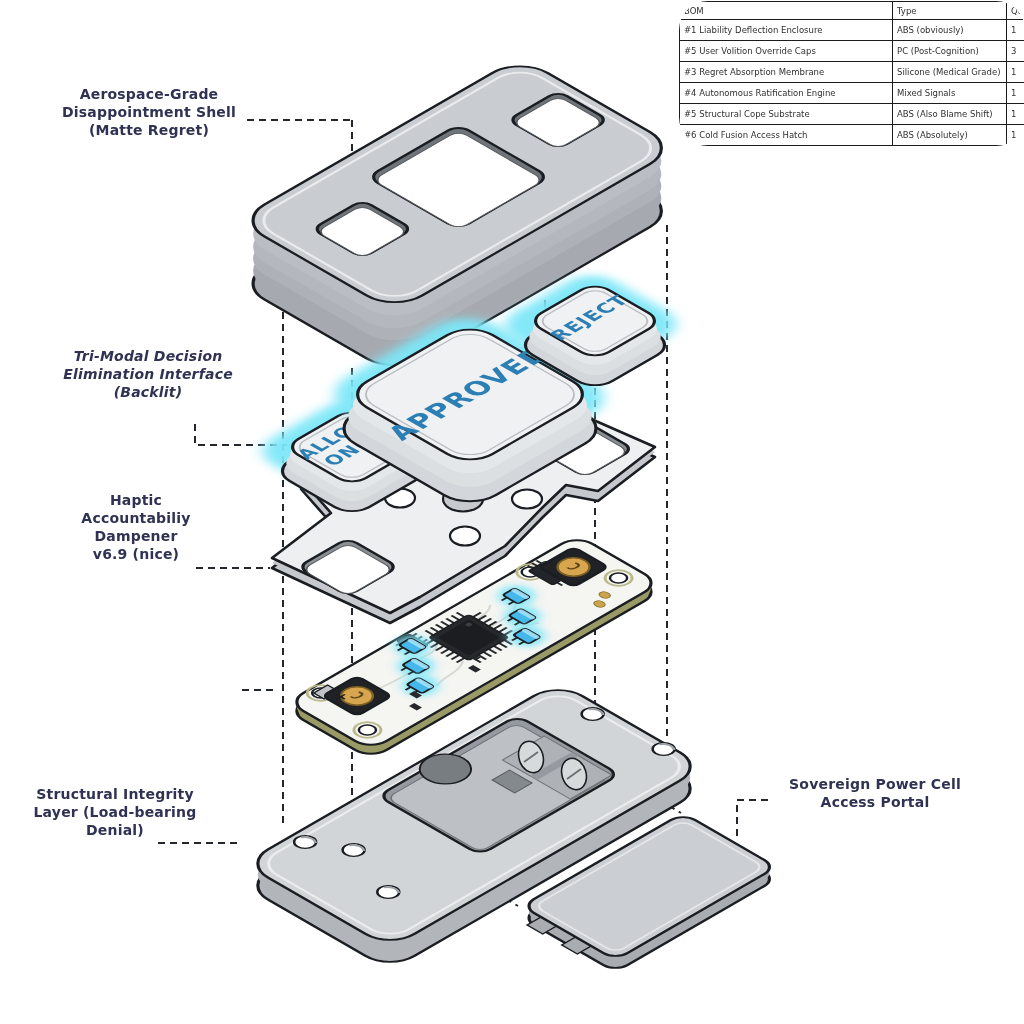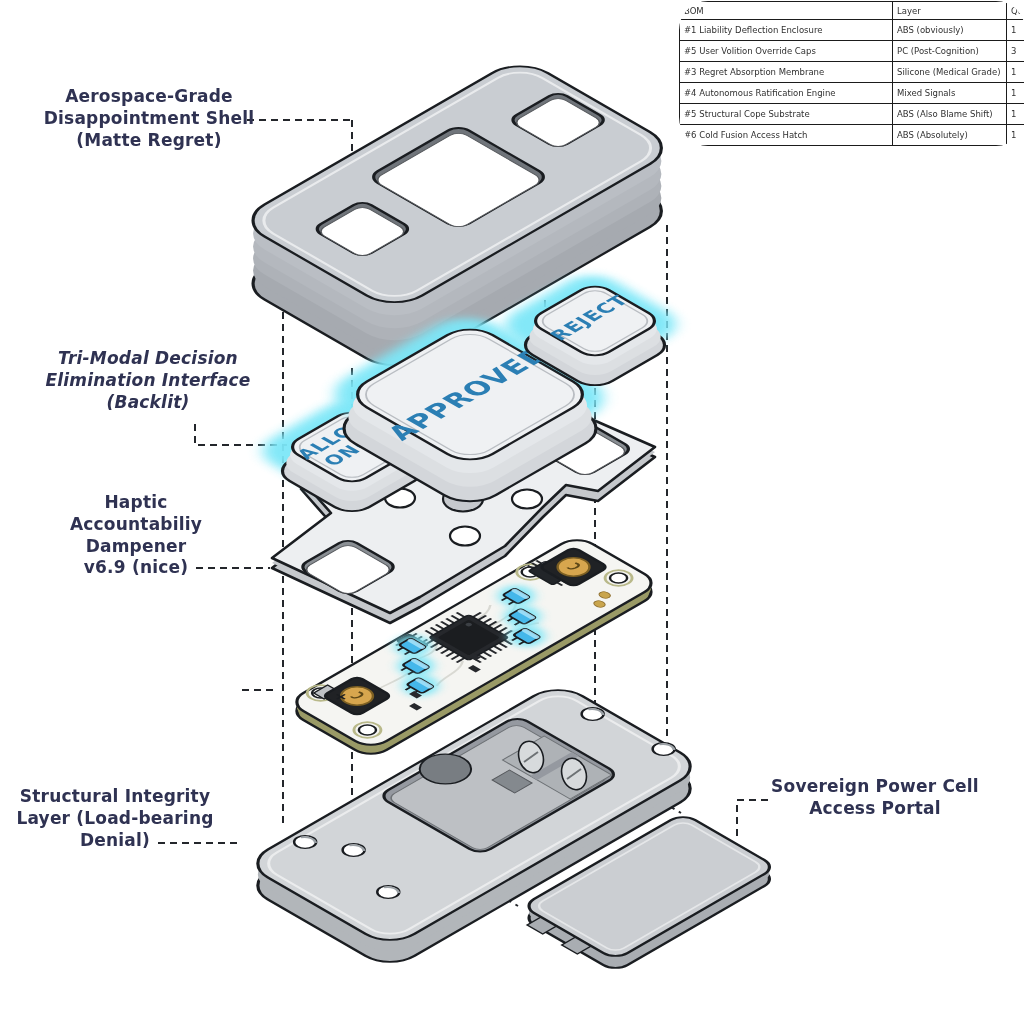--- a/index.html
+++ b/index.html
@@ -1,20 +1,20 @@
 <!DOCTYPE html>
 <html><head>
 <meta charset="utf-8">
 <style>
   html,body{margin:0;padding:0;width:1024px;height:1024px;background:#ffffff;overflow:hidden;
     font-family:"DejaVu Sans","Liberation Sans",sans-serif;}
   .stage{position:relative;width:1024px;height:1024px;}
   svg{position:absolute;left:0;top:0;}
   
-  .callout{position:absolute;color:#2f3252;font-weight:700;font-size:17px;line-height:1.28;
+  .callout{position:absolute;color:#2f3252;font-weight:700;font-size:14px;line-height:1.28;
     letter-spacing:.2px;text-align:center;white-space:pre-line;}
   
   .bom-wrap{position:absolute;left:679px;top:1px;width:346px;overflow:hidden;border-radius:29px;}
   table.bom{border-collapse:collapse;table-layout:fixed;width:362px;font-size:8.5px;color:#303030;}
   table.bom td{border:1px solid #1b1b1b;padding:1px 4px;height:18px;overflow:hidden;white-space:nowrap;}
   table.bom tr.hdr td{height:15px;}
   .dash{stroke:#23262b;stroke-width:2;fill:none;stroke-dasharray:7 5;}
   .outline{stroke:#1a1d21;stroke-width:2.6;stroke-linejoin:round;}
   .thin{stroke:#1a1d21;stroke-width:1.6;}
   text.btn{fill:#2b7fb4;font-weight:700;font-family:"DejaVu Sans","Liberation Sans",sans-serif;
@@ -406,21 +406,21 @@
 <div class="bom-wrap">
   <table class="bom">
     <colgroup>
           <col style="width:213px">
           <col style="width:114px">
           <col style="width:35px">
         </colgroup>
     <tbody>
           <tr class="hdr">
       <td>BOM</td>
-      <td>Layer</td>
+      <td>Type</td>
       <td>Qty</td>
     </tr>
     <tr>
       <td>#1 Liability Deflection Enclosure</td>
       <td>ABS (obviously)</td>
       <td>1</td>
     </tr>
     <tr>
       <td>#5 User Volition Override Caps</td>
       <td>PC (Post-Cognition)</td>

